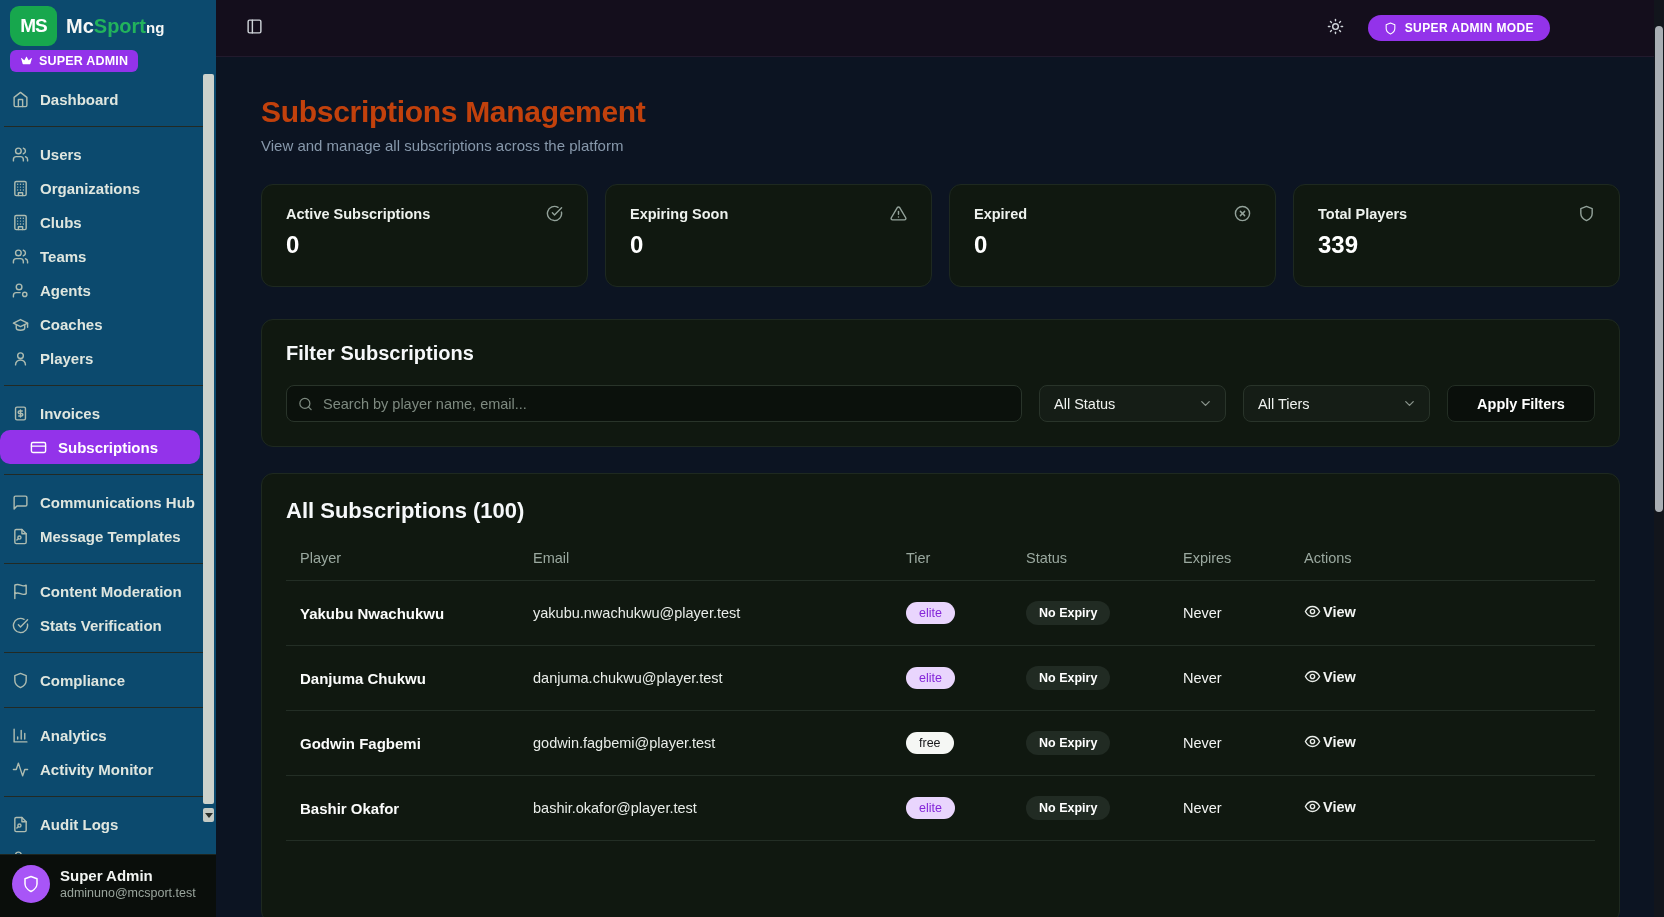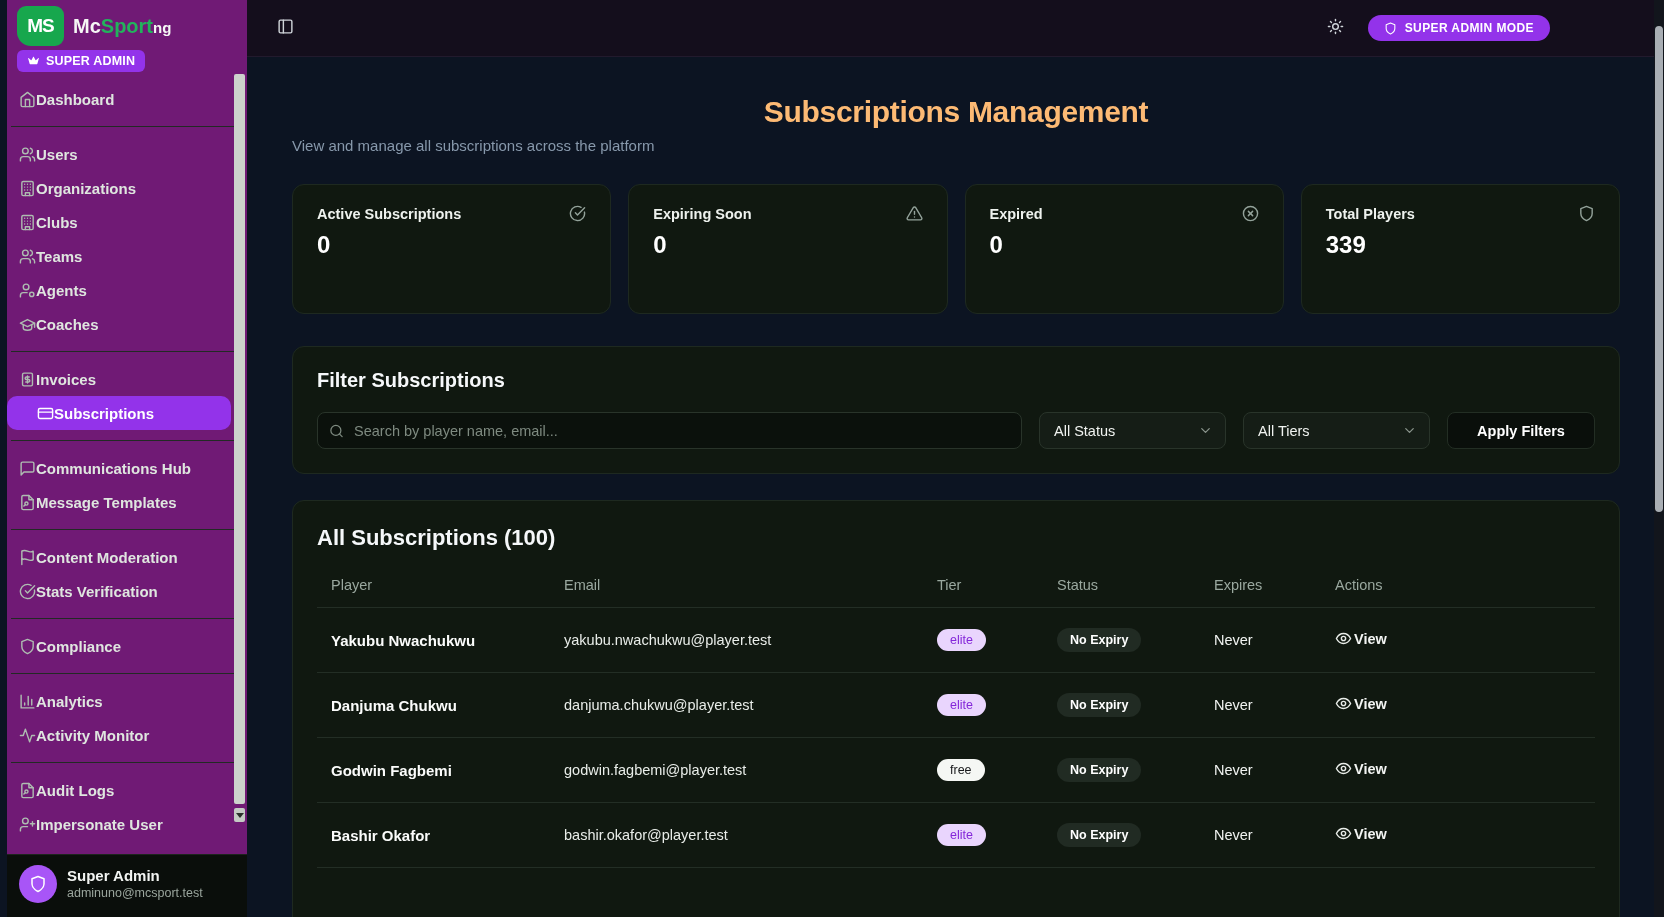--- a/index.html
+++ b/index.html
@@ -6,22 +6,22 @@
   html,body { margin:0; padding:0; }
   body {
     width:1664px; height:917px; overflow:hidden;
     font-family:"Liberation Sans", sans-serif;
     background:#0c1422; color:#eef2ee;
   }
   .app { display:flex; width:1664px; height:917px; position:relative; }
 
   
   .sidebar {
-    width:240px; flex-shrink:0; background:#701a75;
-    display:flex; flex-direction:column; position:relative;margin-left:7px;
+    width:216px; flex-shrink:0; background:#0c4a6e;
+    display:flex; flex-direction:column; position:relative;
   }
   .side-header { padding:6px 10px 0; }
   .logo-row { display:flex; align-items:center; gap:9px; cursor:pointer; }
   .logo-box {
     width:47px; height:40px; border-radius:9px 9px 9px 14px; background:#17a74d;
     color:#fff; font-weight:800; font-size:19px; letter-spacing:-1px;
     display:flex; align-items:center; justify-content:center;
   }
   .wordmark { font-size:20px; font-weight:800; white-space:nowrap; }
   .wm-mc { color:#f5f7f5; }
@@ -30,21 +30,21 @@
   .role-badge {
     margin-top:4px; display:inline-flex; align-items:center; gap:6px;
     background:#9333ea; color:#fff; border-radius:6px;
     font-size:12.5px; font-weight:700; padding:4px 10px; letter-spacing:.2px;
   }
   .role-badge .icon svg { width:13px; height:13px; display:block; }
 
   .nav { flex:1; overflow:hidden; padding:6px 0 0; margin-top:4px; }
   .nav-divider { border-top:1px solid #222a24; margin:10px 4px; }
   .nav-item {
-    display:flex; align-items:center; gap:0; height:34px;
+    display:flex; align-items:center; gap:11px; height:34px;
     padding:0 12px; color:#dfe6df; font-size:15px; font-weight:600; cursor:pointer;
     white-space:nowrap;
   }
   .nav-item .icon { color:#aebcb1; }
   .nav-item .icon svg { width:17px; height:17px; display:block; }
   .nav-item.active {
     background:#9333ea; border-radius:10px; margin-right:16px; color:#fff;padding-left:30px;
   }
   .nav-item.active .icon { color:#fff; }
 
@@ -85,31 +85,31 @@
   .theme-toggle svg { width:17px; height:17px; }
   .top-right { margin-left:auto; display:flex; align-items:center; gap:20px; padding-right:88px; }
   .mode-pill {
     display:flex; align-items:center; gap:8px; background:#9333ea; color:#fff;
     border-radius:999px; height:26px; padding:0 16px;
     font-size:12px; font-weight:700; letter-spacing:.4px; white-space:nowrap;
   }
   .mode-pill .icon svg { width:13px; height:13px; display:block; }
 
   .content { flex:1; padding:38px 44px 0 45px; overflow:hidden; background:#0c1422; }
-  h1.page-title { margin:0 0 8px; font-size:30px; font-weight:800; color:#fdba74; letter-spacing:-.3px;text-align:center; }
+  h1.page-title { margin:0 0 8px; font-size:30px; font-weight:800; color:#c2410c; letter-spacing:-.3px; }
   .subtitle { margin:0 0 30px; font-size:15px; color:#8798ab; }
 
   .panel {
     background:#101810; border:1px solid #1e2920; border-radius:12px;
   }
 
   .stats-grid { display:grid; grid-template-columns:repeat(4,1fr); gap:17px; margin-bottom:32px; }
   .stat-card {
     background:#101810; border:1px solid #1e2920; border-radius:12px;
-    height:130px; padding:20px 24px;
+    height:103px; padding:20px 24px;
   }
   .stat-top { display:flex; align-items:center; justify-content:space-between; }
   .stat-label { font-size:14.5px; font-weight:600; color:#eef2ee; }
   .stat-top .icon { color:#93a29a; }
   .stat-top .icon svg { width:17px; height:17px; display:block; }
   .stat-value { margin-top:9px; font-size:24px; font-weight:800; color:#fff; }
 
   .filter-panel { padding:22px 24px 24px; margin-bottom:26px; }
   .filter-title { margin:0 0 20px; font-size:20px; font-weight:700; color:#f6f8fa; }
   .filter-row { display:flex; gap:17px; }
@@ -280,20 +280,29 @@
         </div>
         <div class="nav-item">
           <span class="icon ">
             <svg viewBox="0 0 24 24" fill="none" stroke="currentColor" stroke-width="2" stroke-linecap="round" stroke-linejoin="round">
               <path d="M22 10 12 5 2 10l10 5 10-5z"></path>
               <path d="M6 12.5V17c0 1.7 2.7 3 6 3s6-1.3 6-3v-4.5"></path>
               <path d="M22 10v6"></path>
             </svg>
           </span>
           <span class="nav-label">Coaches</span>
+        </div>
+        <div class="nav-item">
+          <span class="icon ">
+            <svg viewBox="0 0 24 24" fill="none" stroke="currentColor" stroke-width="2" stroke-linecap="round" stroke-linejoin="round">
+              <circle cx="12" cy="8" r="4"></circle>
+              <path d="M5 21a7 7 0 0 1 14 0"></path>
+            </svg>
+          </span>
+          <span class="nav-label">Players</span>
         </div>
         <div class="nav-divider"></div>
         <div class="nav-item">
           <span class="icon ">
             <svg viewBox="0 0 24 24" fill="none" stroke="currentColor" stroke-width="2" stroke-linecap="round" stroke-linejoin="round">
               <rect x="5" y="3" width="14" height="18" rx="2"></rect>
               <path d="M14.5 8.5h-4a1.75 1.75 0 0 0 0 3.5h3a1.75 1.75 0 0 1 0 3.5h-4"></path>
               <path d="M12 7v10"></path>
             </svg>
           </span>

